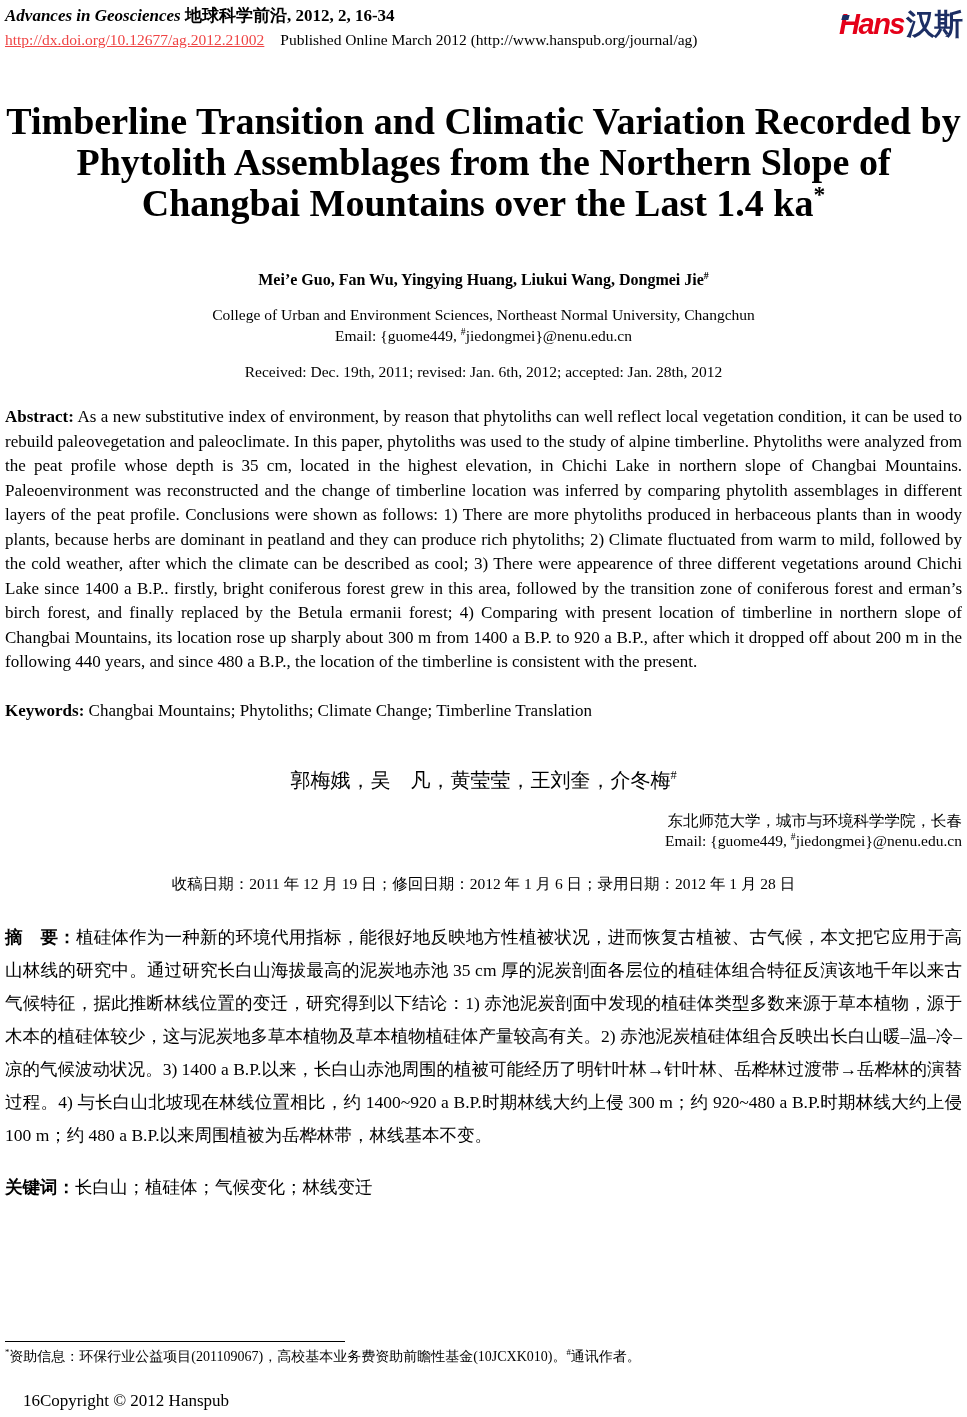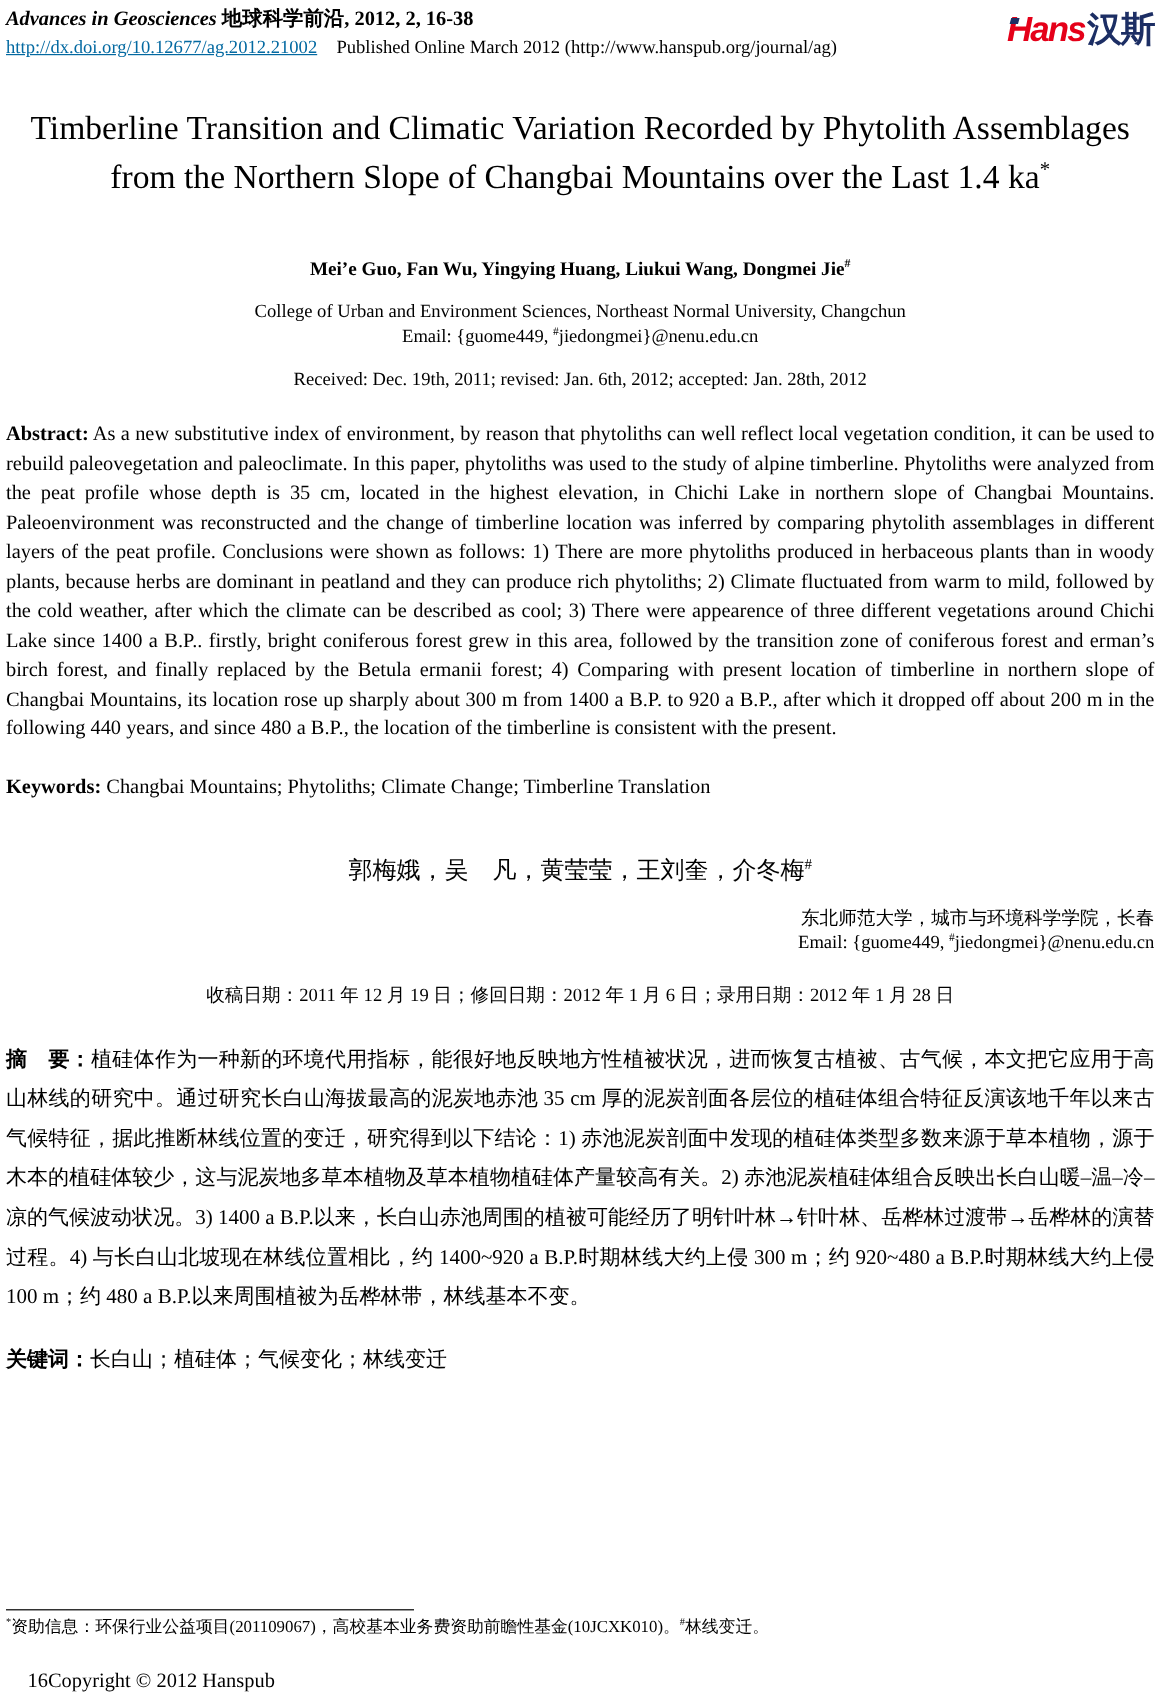--- a/index.html
+++ b/index.html
@@ -10,31 +10,31 @@
     font-family:"Liberation Serif","DejaVu Serif",serif;
   }
   sup { font-size:62%; vertical-align:super; line-height:0; }
 
   
   .header { display:flex; justify-content:space-between; align-items:flex-start; }
   .header-line1 { font-size:17px; font-weight:bold; }
   .journal-en { font-style:italic; }
   .journal-cn { font-style:normal; }
   .header-line2 { font-size:15.5px; margin-top:4px; }
-  .doi-link { color:#0369a1; text-decoration:underline; }
+  .doi-link { color:#ef4444; text-decoration:underline; }
   .published { margin-left:16px; }
   .logo { font-family:"Liberation Sans","DejaVu Sans",sans-serif; font-size:29px;
           font-weight:bold; white-space:nowrap; position:relative; margin-top:1px; }
   .logo-hans { color:#e50019; font-style:italic; letter-spacing:-1.5px; }
   .logo-cn { color:#1c2e64; margin-left:2px; letter-spacing:-1px; }
   .logo-accent { position:absolute; left:3px; top:10px; width:7px; height:5px;
                  background:#1c2e64; transform:skewX(-15deg); }
 
   
-  .title-en { text-align:center; font-size:28px; font-weight:normal; line-height:41px; margin-top:38px; }
+  .title-en { text-align:center; font-size:38px; font-weight:bold; line-height:41px; margin-top:52px; }
   .authors-en { text-align:center; font-size:16px; font-weight:bold; margin-top:47px; }
   .affil-en { text-align:center; font-size:15.5px; margin-top:15px; line-height:21px; }
   .received-en { text-align:center; font-size:15.5px; margin-top:17px; }
   .abstract-en { margin-top:24px; font-size:17px; line-height:24.5px; text-align:justify; }
   .abstract-en .label { font-weight:bold; }
   .keywords-en { margin-top:26px; font-size:17px; }
   .keywords-en .label { font-weight:bold; }
 
   
   .title-cn { text-align:center; font-size:33px; font-weight:bold; margin-top:47px;
@@ -54,21 +54,21 @@
             justify-content:flex-start; font-size:17px; }
 </style>
 </head>
 <body>
 
 <div class="page">
 
   <div class="header">
     <div>
       <div class="header-line1">
-        <span class="journal-en">Advances in Geosciences</span><span class="journal-cn">  地球科学前沿, 2012, 2, 16-38</span>
+        <span class="journal-en">Advances in Geosciences</span><span class="journal-cn">  地球科学前沿, 2012, 2, 16-34</span>
       </div>
       <div class="header-line2">
         <a href="#" class="doi-link">http://dx.doi.org/10.12677/ag.2012.21002</a><span class="published">Published Online March 2012 (http://www.hanspub.org/journal/ag)</span>
       </div>
     </div>
     <div class="logo">
       <span class="logo-accent"></span>
       <span class="logo-hans">Hans</span><span class="logo-cn">汉斯</span>
     </div>
   </div>
@@ -116,21 +116,21 @@
     <span class="label">摘　要：</span><span>植硅体作为一种新的环境代用指标，能很好地反映地方性植被状况，进而恢复古植被、古气候，本文把它应用于高山林线的研究中。通过研究长白山海拔最高的泥炭地赤池 35 cm 厚的泥炭剖面各层位的植硅体组合特征反演该地千年以来古气候特征，据此推断林线位置的变迁，研究得到以下结论：1) 赤池泥炭剖面中发现的植硅体类型多数来源于草本植物，源于木本的植硅体较少，这与泥炭地多草本植物及草本植物植硅体产量较高有关。2) 赤池泥炭植硅体组合反映出长白山暖–温–冷–凉的气候波动状况。3) 1400 a B.P.以来，长白山赤池周围的植被可能经历了明针叶林→针叶林、岳桦林过渡带→岳桦林的演替过程。4) 与长白山北坡现在林线位置相比，约 1400~920 a B.P.时期林线大约上侵 300 m；约 920~480 a B.P.时期林线大约上侵 100 m；约 480 a B.P.以来周围植被为岳桦林带，林线基本不变。</span>
   </div>
 
   <div class="keywords-cn">
     <span class="label">关键词：</span><span>长白山；植硅体；气候变化；林线变迁</span>
   </div>
 
   <div class="footnote">
     <div class="footnote-rule"></div>
     <div>
-      <sup>*</sup><span>资助信息：环保行业公益项目(201109067)，高校基本业务费资助前瞻性基金(10JCXK010)。</span><sup>#</sup><span>林线变迁。</span>
+      <sup>*</sup><span>资助信息：环保行业公益项目(201109067)，高校基本业务费资助前瞻性基金(10JCXK010)。</span><sup>#</sup><span>通讯作者。</span>
     </div>
   </div>
 
   <div class="footer">
     <span>16</span>
     <span>Copyright © 2012 Hanspub</span>
   </div>
 
 </div>
 

